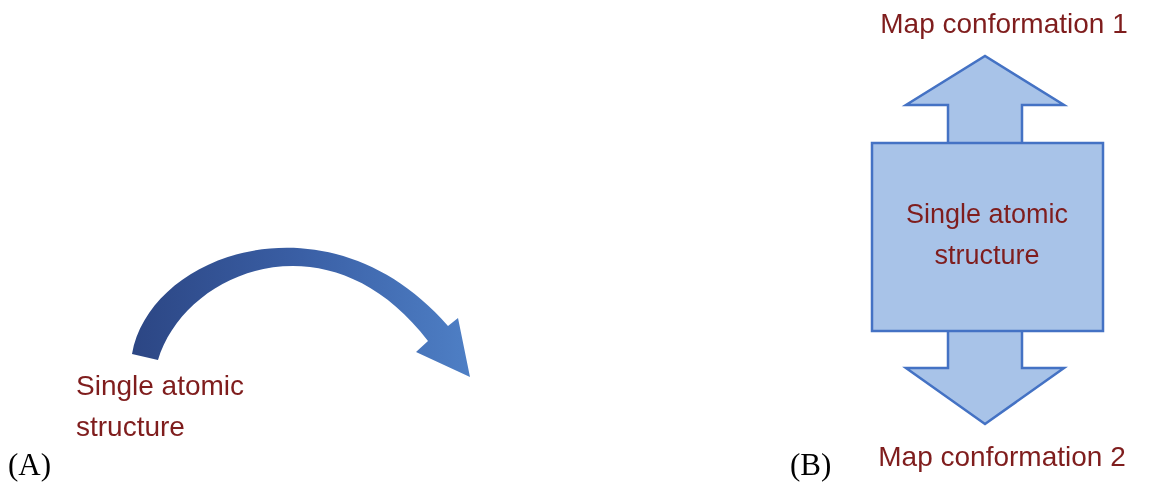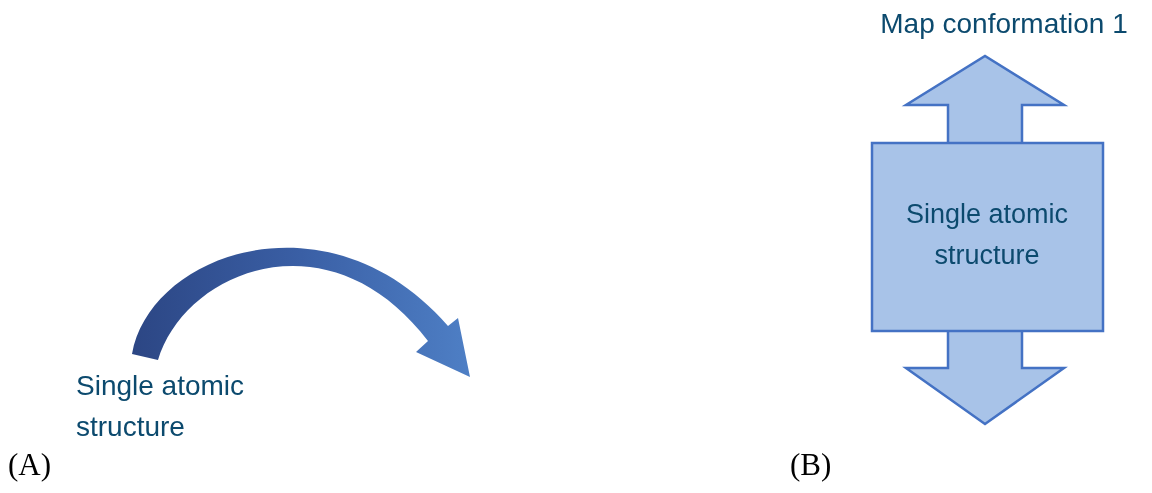--- a/index.html
+++ b/index.html
@@ -16,21 +16,21 @@
     background: #ffffff;
   }
   .shapes-layer {
     position: absolute;
     left: 0; top: 0;
     width: 1152px; height: 493px;
     z-index: 1;
   }
   .txt {
     position: absolute;
-    color: #0c4a6e;
+    color: #7f1d1d;
     font-size: 28px;
     z-index: 2;
   }
   .src-label {
     left: 76px; top: 366px;
     width: 215px;
     line-height: 1.45;
     text-align: left;
   }
   .tgt-label {
@@ -95,16 +95,17 @@
 
   <div class="txt src-label">Single atomic structure</div>
 
 
   <div class="panel-letter letter-a">(A)</div>
 
   <div class="txt top-label">Map conformation 1</div>
 
   <div class="txt box-text">Single atomic structure</div>
 
+  <div class="txt bottom-label">Map conformation 2</div>
 
   <div class="panel-letter letter-b">(B)</div>
 
 </div>
 
 </body></html>

